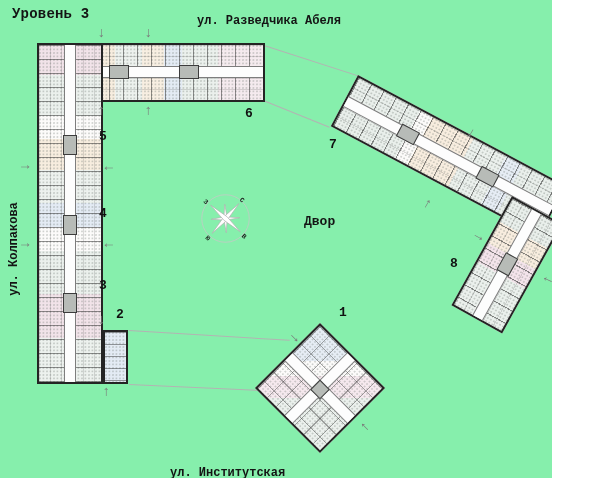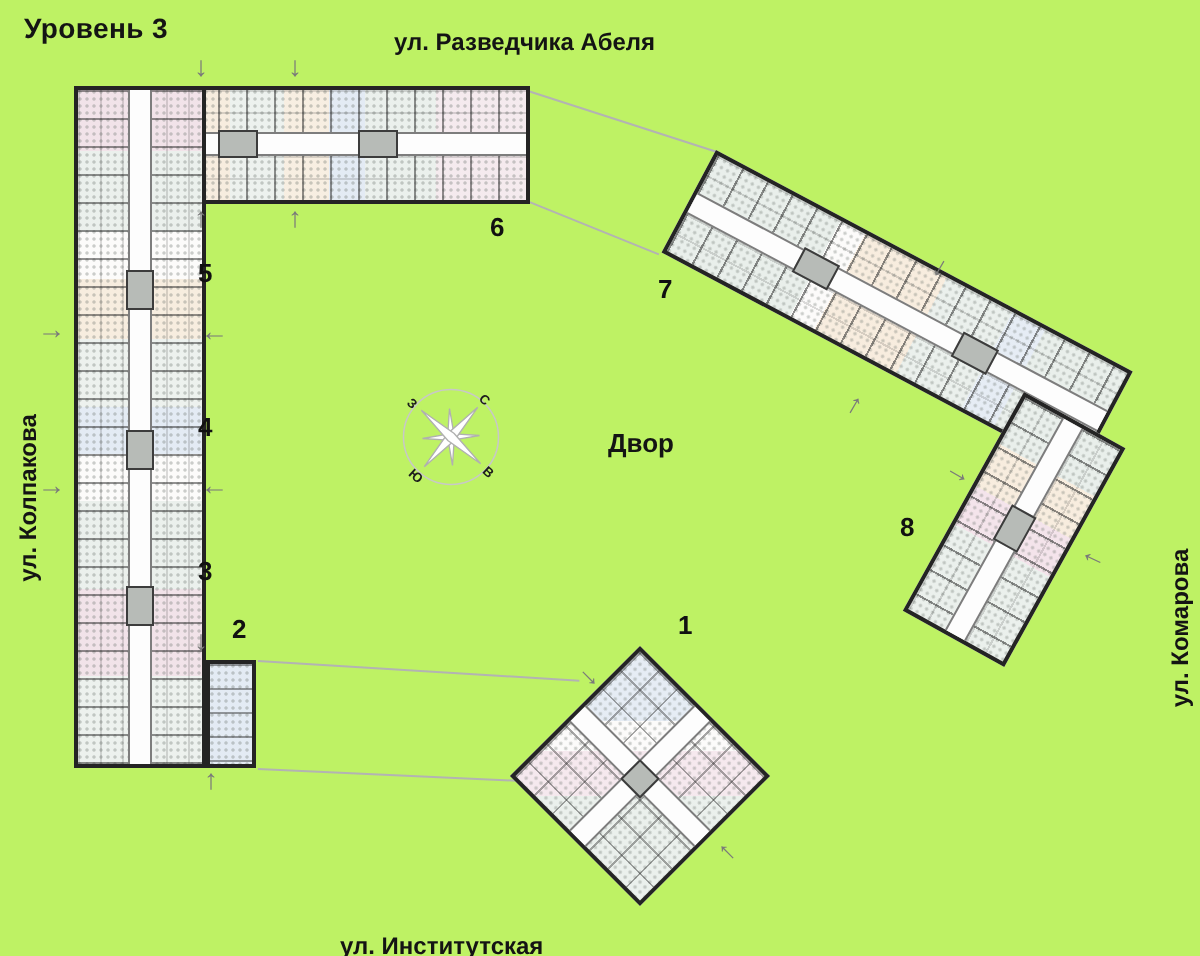--- a/index.html
+++ b/index.html
@@ -1,18 +1,18 @@
 <!DOCTYPE html>
 <html style="--wall: #242424; --ink: #141414; --tint_pink: #e7cbd8; --tint_cream: #f2dfc4; --tint_blue: #cbdbee; --tint_green: #d6e3dc; --core_gray: #b7bbb7; --line_gray: #b3b3b3; --arrow_gray: #7a7a7a;"><head>
 <meta charset="utf-8">
 <style>
   html,body{margin:0;padding:0;background:#fff;}
   .canvas{
-    position:relative;width:600px;height:478px;background:#bef264;overflow:hidden;
-    font-family:Liberation Sans, sans-serif;color:#141414;
+    position:relative;width:552px;height:478px;background:#86efac;overflow:hidden;
+    font-family:Liberation Mono, monospace;color:#141414;
   }
   .title{position:absolute;left:12px;top:6px;font-size:14px;font-weight:bold;letter-spacing:.2px;}
   .street{position:absolute;font-size:12px;font-weight:bold;white-space:nowrap;}
   .street.vert{transform:translate(-50%,-50%) rotate(-90deg);}
   .courtyard{position:absolute;left:304px;top:214px;font-size:13px;font-weight:bold;}
   .num{position:absolute;font-size:13px;font-weight:bold;color:#111;}
 
   
   .bldg{
     position:absolute;box-sizing:border-box;

